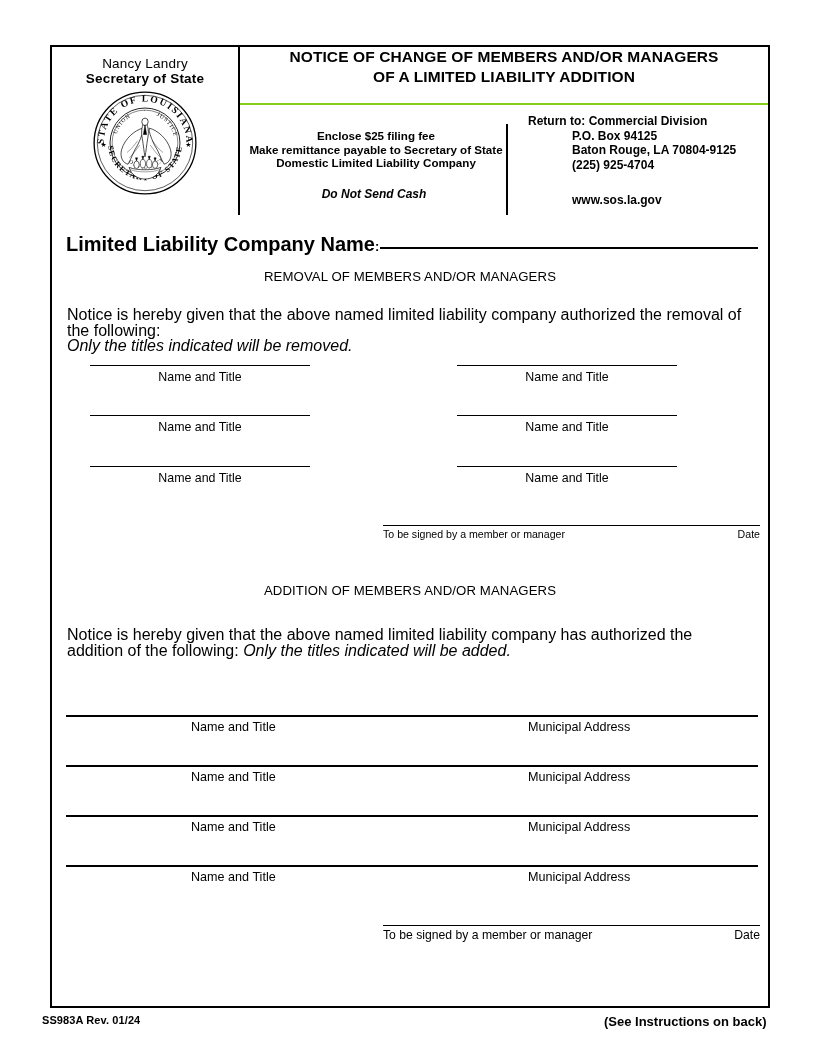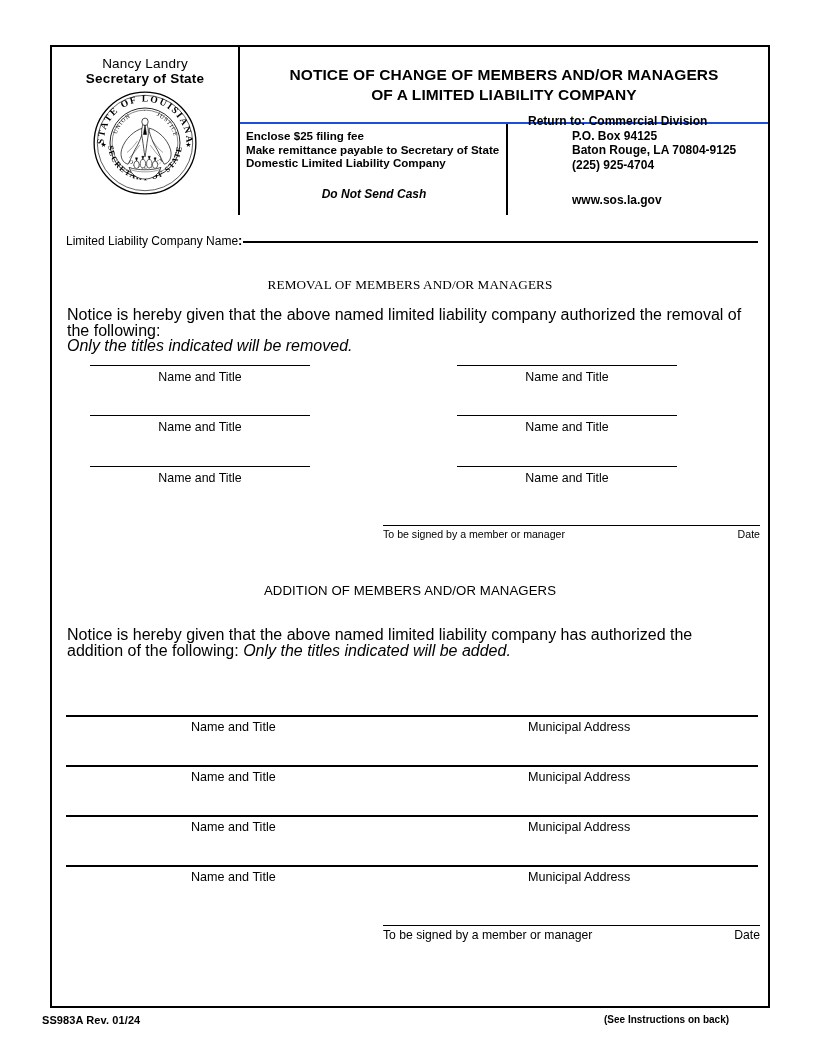--- a/index.html
+++ b/index.html
@@ -61,27 +61,26 @@
   .seal-wrap {
     margin-top: 4px;
     display: flex;
     justify-content: center;
   }
 
   .hdr-title-cell {
     position: absolute;
     left: 188px; top: 0;
     right: 0;
-    height: 77px;
-    border-bottom: 2px solid #1d4ed8;
+    height: 58px;
+    border-bottom: 2px solid #84cc16;
     box-sizing: border-box;
     display: flex;
     flex-direction: column;
     align-items: center;
-    justify-content: center;
   }
   .doc-title-1, .doc-title-2 {
     font-size: 15.5px;
     font-weight: bold;
     letter-spacing: 0.1px;
     line-height: 20px;
     text-align: center;
   }
 
   .hdr-fee-cell {
@@ -92,20 +91,21 @@
     height: 91px;
     border-right: 2px solid #000;
     box-sizing: border-box;
     padding: 5px 0 0 6px;
   }
   .fee-line {
     font-size: 11.6px;
     font-weight: bold;
     line-height: 13.5px;
     white-space: nowrap;
+    text-align: center;
   }
   .no-cash {
     font-size: 12px;
     font-weight: bold;
     font-style: italic;
     text-align: center;
     margin-top: 17px;
     padding-right: 4px;
   }
 
@@ -138,22 +138,22 @@
 
   .llc-name-row {
     position: absolute;
     left: 14px;
     top: 18px;
     right: 10px;
     display: flex;
     align-items: baseline;
   }
   .llc-label {
-    font-size: 12px;
-    font-weight: normal;
+    font-size: 20px;
+    font-weight: bold;
     white-space: nowrap;
   }
   .llc-colon {
     font-size: 13px;
     font-weight: bold;
   }
   .llc-rule {
     flex: 1;
     border-bottom: 2px solid #000;
     height: 1px;
@@ -162,21 +162,21 @@
     top: -2px;
   }
 
   .section-heading {
     position: absolute;
     left: 0; right: 0;
     text-align: center;
     font-size: 13.2px;
     letter-spacing: 0.1px;
   }
-  #removal-heading { top: 62px; font-family: Liberation Serif, serif; }
+  #removal-heading { top: 54px; }
   #addition-heading { top: 368px; }
 
   .para {
     position: absolute;
     left: 15px;
     right: 20px;
     font-size: 16px;
     line-height: 15.5px;
   }
   #removal-para { top: 92px; }
@@ -267,21 +267,21 @@
     left: 42px;
     top: 1014px;
     font-size: 11px;
     font-weight: bold;
     letter-spacing: 0.1px;
   }
   .footer-right {
     position: absolute;
     left: 604px;
     top: 1014px;
-    font-size: 10px;
+    font-size: 13px;
     font-weight: bold;
   }
 
   
   .seal-svg { display: block; }
 </style>
 </head>
 <body>
 
 <div class="page-frame">
@@ -362,21 +362,21 @@
               <path d="M108,131 L106,125 L110,125 Z"></path>
               <path d="M119,134 L117,128 L121,128 Z"></path>
             </g>
           </g>
         </svg>
       </div>
     </div>
 
     <div class="hdr-title-cell">
       <div class="doc-title-1">NOTICE OF CHANGE OF MEMBERS AND/OR MANAGERS</div>
-      <div class="doc-title-2">OF A LIMITED LIABILITY COMPANY</div>
+      <div class="doc-title-2">OF A LIMITED LIABILITY ADDITION</div>
     </div>
 
     <div class="hdr-fee-cell">
       <div class="fee-line">Enclose $25 filing fee</div>
       <div class="fee-line">Make remittance payable to Secretary of State</div>
       <div class="fee-line">Domestic Limited Liability Company</div>
       <div class="no-cash">Do Not Send Cash</div>
     </div>
 
     <div class="hdr-return-cell">

